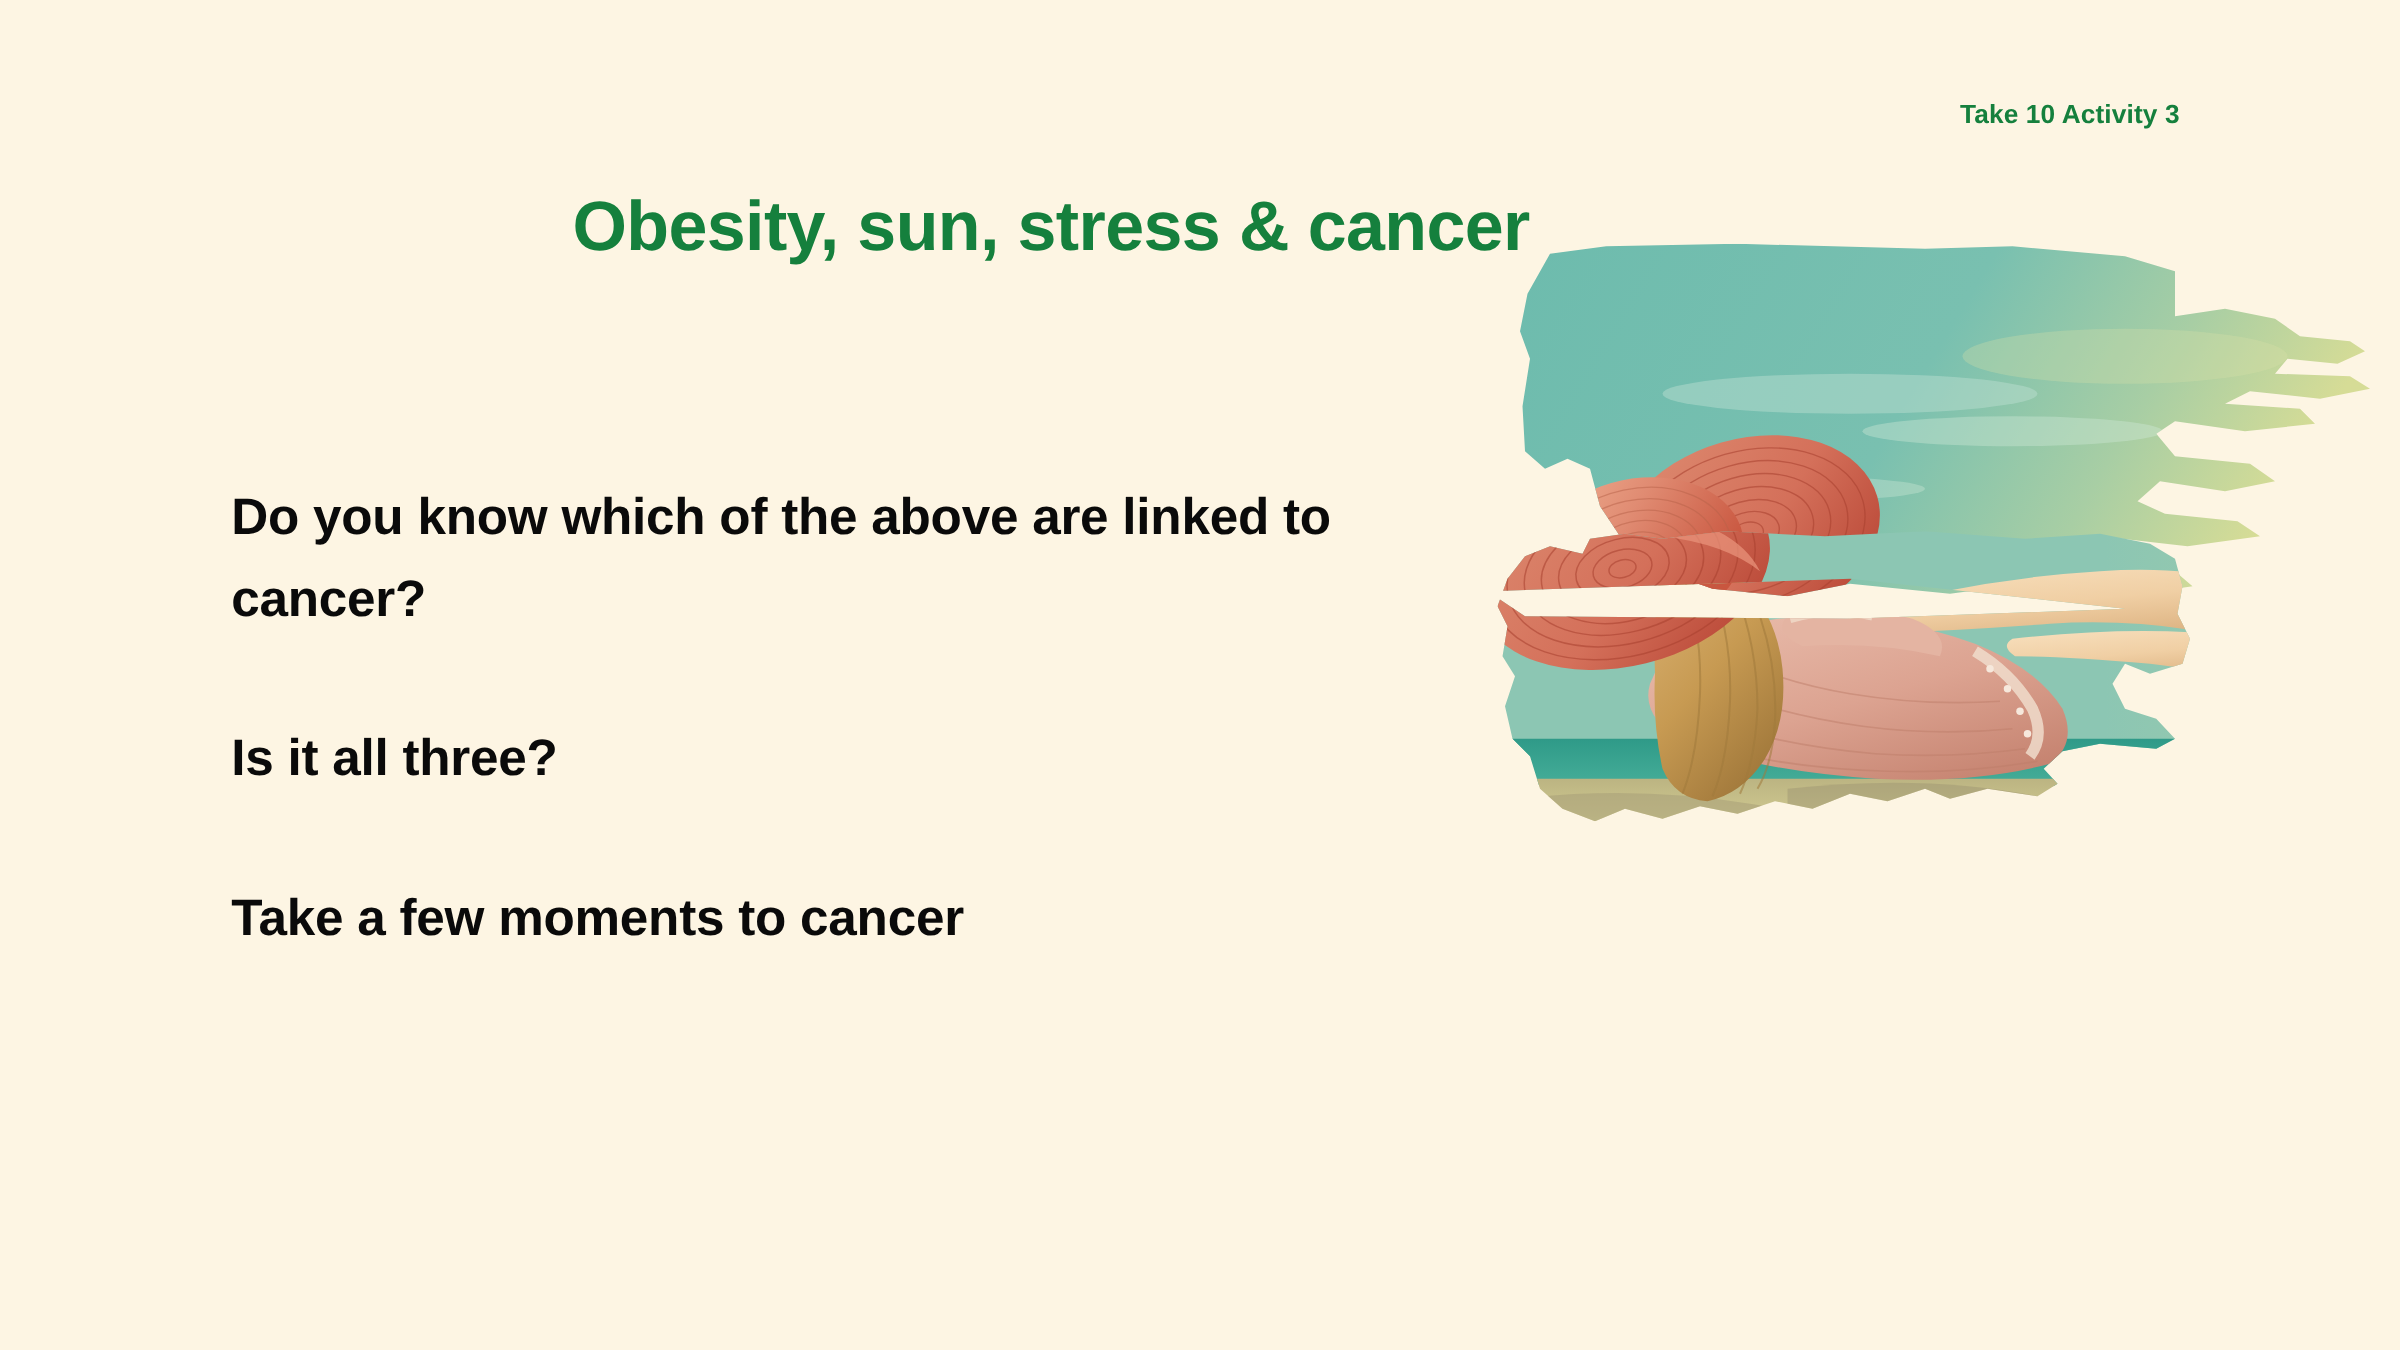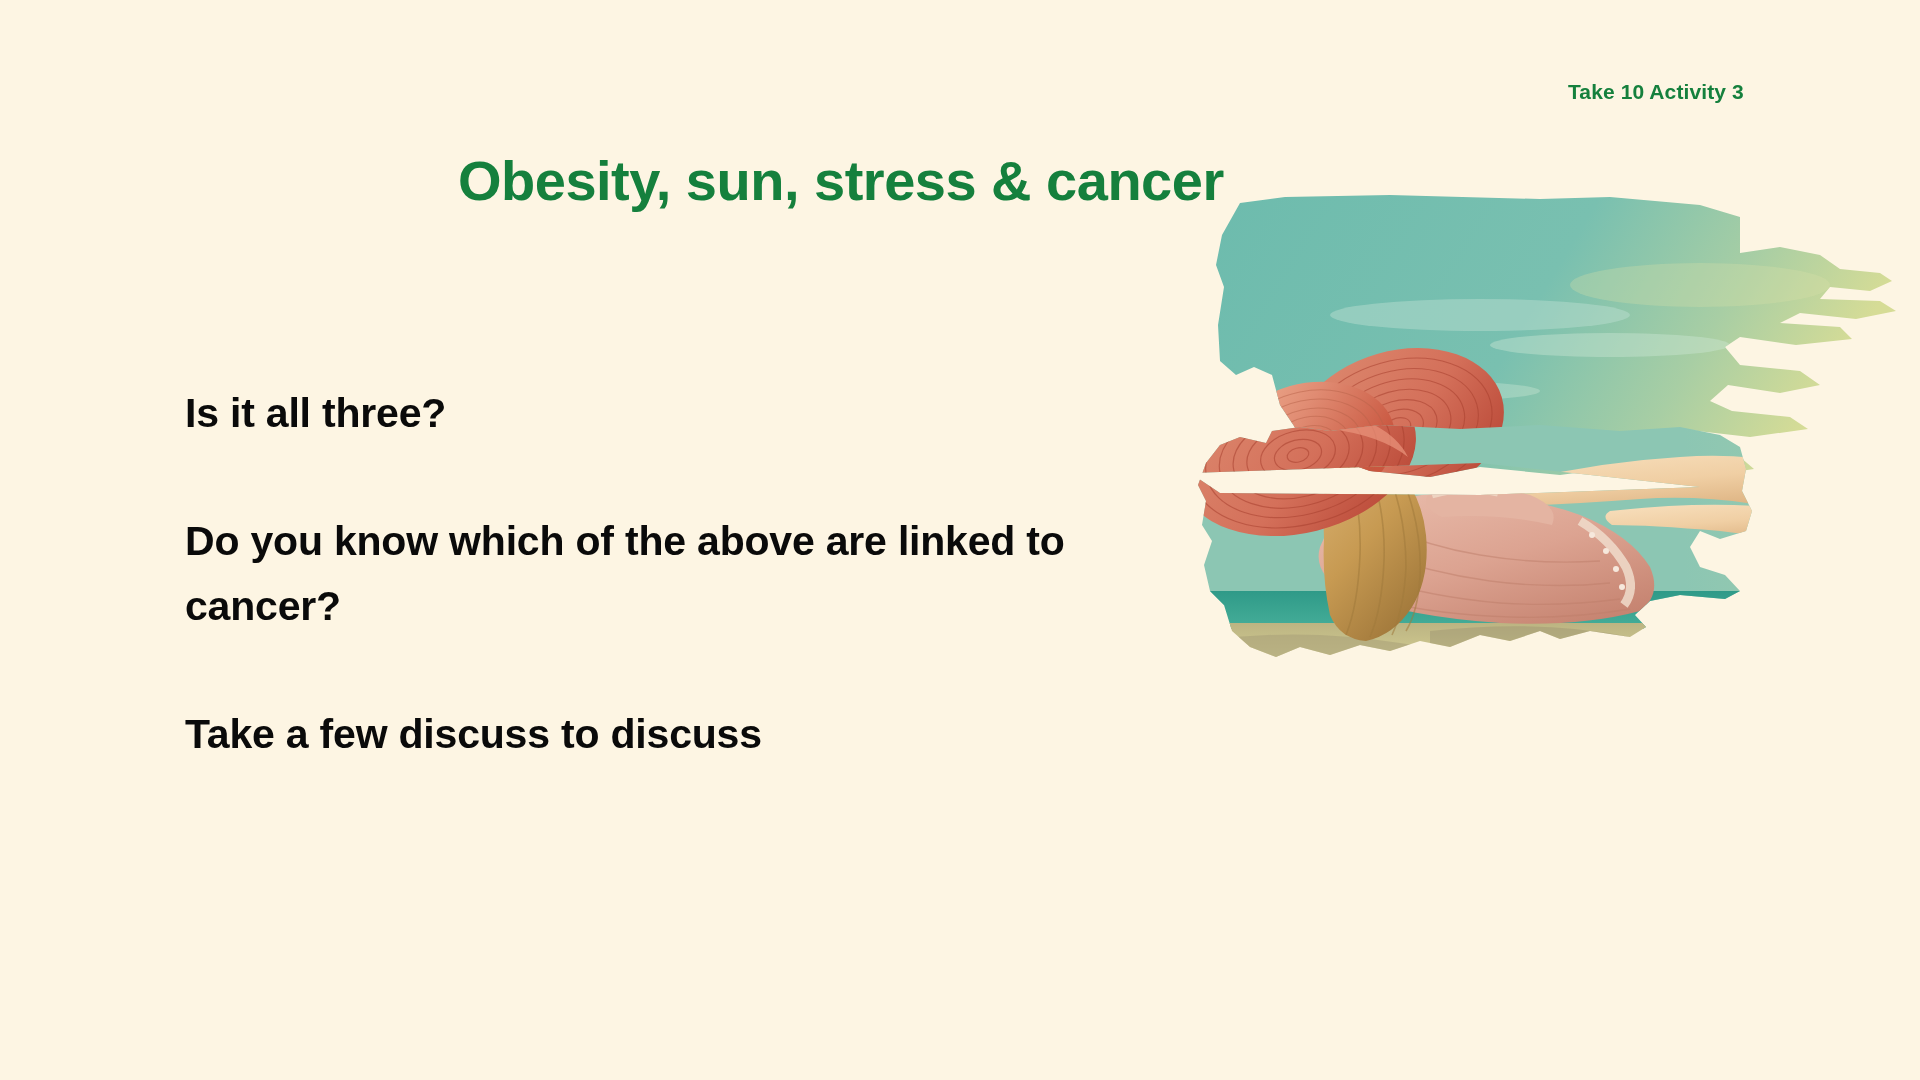--- a/index.html
+++ b/index.html
@@ -75,23 +75,23 @@
 </head>
 <body>
 
 <div id="slide">
 
   <div id="header-label">Take 10 Activity 3</div>
 
   <h1 id="slide-title">Obesity, sun, stress &amp; cancer</h1>
 
   <div id="body-copy">
+    <p class="body-block gap-1">Do you know which of the above are linked to cancer?</p>
     <p class="body-block gap-2">Is it all three?</p>
-    <p class="body-block gap-1">Do you know which of the above are linked to cancer?</p>
-    <p class="body-block">Take a few discuss to discuss</p>
+    <p class="body-block">Take a few moments to cancer</p>
   </div>
 
   <div id="artwork">
     <svg viewBox="0 0 720 540" xmlns="http://www.w3.org/2000/svg">
       <defs>
 
         <linearGradient id="gSky" x1="0" y1="0" x2="1" y2="0.25">
           <stop offset="0%" stop-color="#6CBBAD"></stop>
           <stop offset="55%" stop-color="#79C0B0"></stop>
           <stop offset="80%" stop-color="#A8CEA4"></stop>

